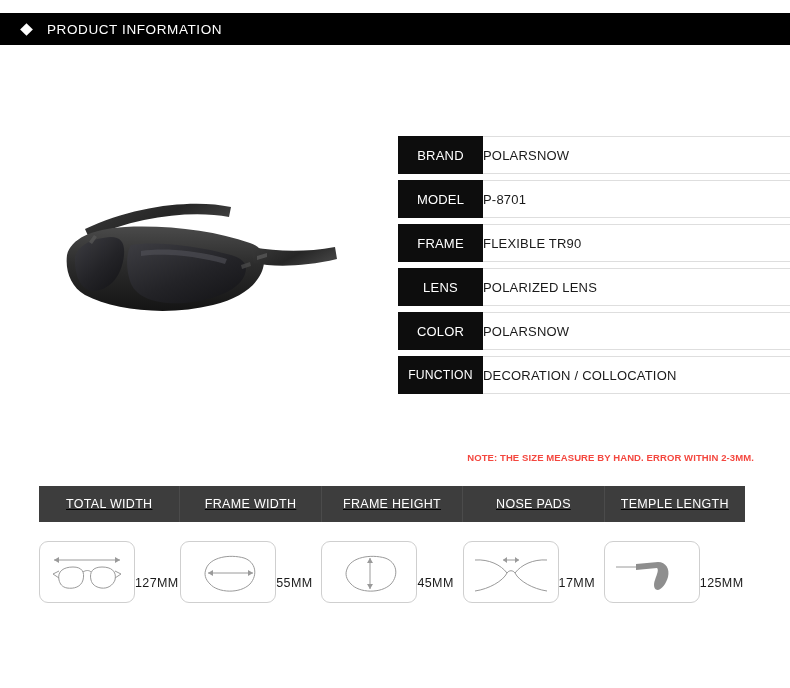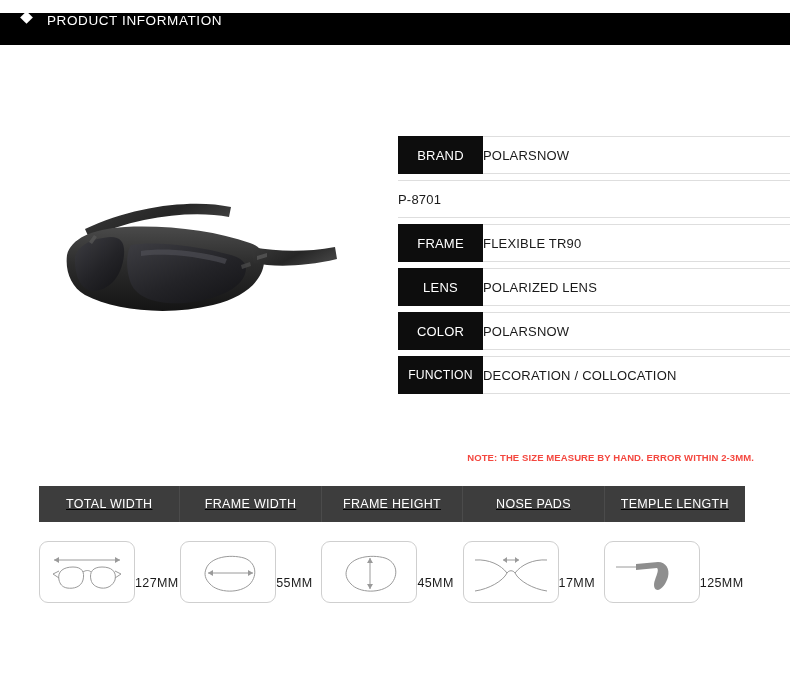--- a/index.html
+++ b/index.html
@@ -17,20 +17,21 @@
 
   
   .page-header {
     position: absolute;
     left: 0;
     top: 13px;
     width: 790px;
     height: 32px;
     background: #000000;
     display: flex;
+    align-items: center;
   }
   .header-diamond {
     width: 9px;
     height: 9px;
     background: #ffffff;
     transform: rotate(45deg);
     margin-left: 22px;
     flex: none;
   }
   .header-title {
@@ -211,20 +212,21 @@
 </div>
 
 <div class="spec-table">
 
   <div class="spec-row">
     <div class="spec-label">BRAND</div>
     <div class="spec-value">POLARSNOW</div>
   </div>
 
   <div class="spec-row">
+    <div class="spec-label">MODEL</div>
     <div class="spec-value">P-8701</div>
   </div>
 
   <div class="spec-row">
     <div class="spec-label">FRAME</div>
     <div class="spec-value">FLEXIBLE TR90</div>
   </div>
 
   <div class="spec-row">
     <div class="spec-label">LENS</div>

